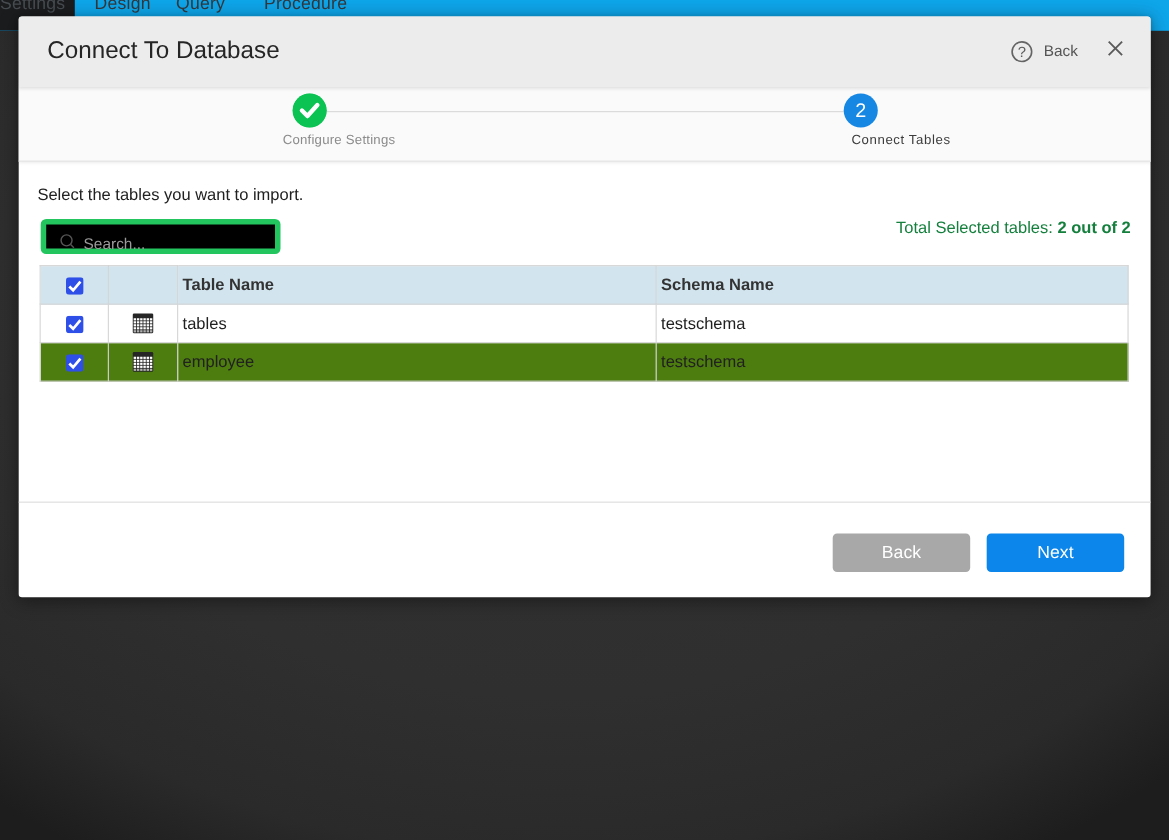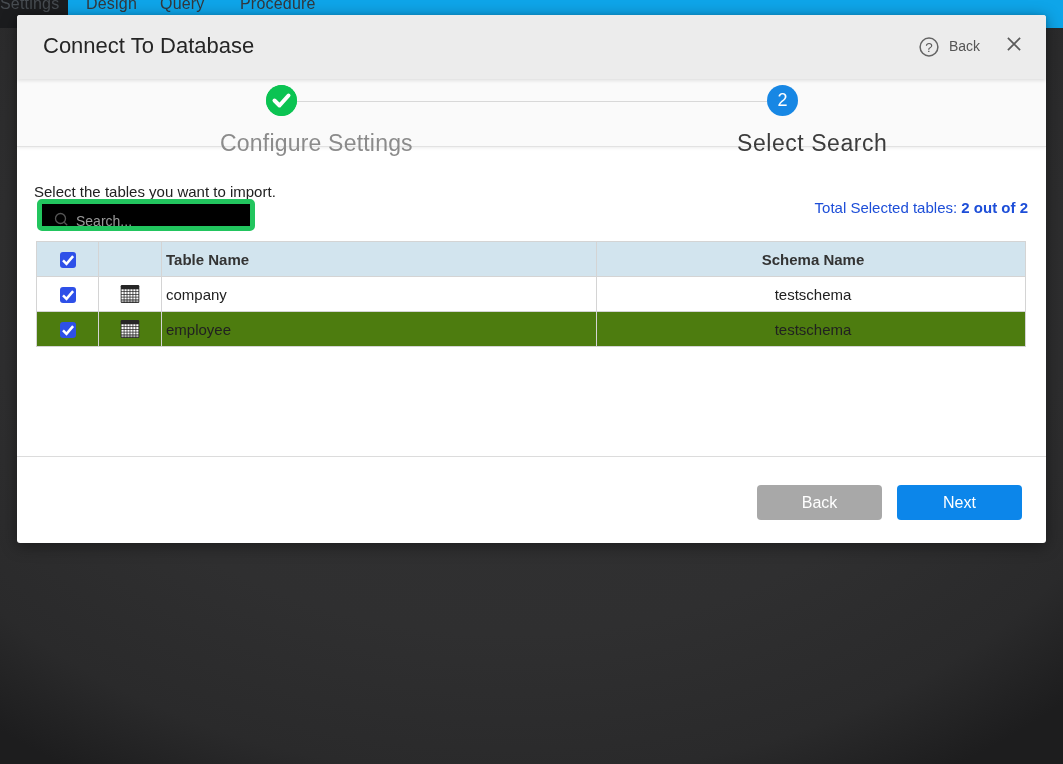--- a/index.html
+++ b/index.html
@@ -21,35 +21,35 @@
 .mhead { position:absolute; top:0; left:0; width:100%; height:64px; background:#ececec; border-radius:3px 3px 0 0; box-shadow:0 1px 4px rgba(0,0,0,.14); z-index:2; }
 .mtitle { position:absolute; left:26px; top:20px; font-size:22px; line-height:22px; color:#252525; }
 .help { position:absolute; right:107px; top:22px; }
 .helptxt { position:absolute; right:66px; top:23px; font-size:14px; color:#555; }
 .closex { position:absolute; right:25px; top:22px; }
 .stepper { position:absolute; top:64px; left:0; width:100%; height:68px; background:#fafafa; border-bottom:1px solid #e2e2e2; box-shadow:0 1px 3px rgba(0,0,0,.08); }
 .connector { position:absolute; left:280px; top:22px; width:470px; height:1px; background:#d8d8d8; }
 .circle { position:absolute; width:31px; height:31px; border-radius:50%; top:6px; }
 .c1 { left:249px; background:#0bc352; }
 .c2 { left:750px; background:#1787e4; color:#fff; font-size:18px; text-align:center; line-height:31px; }
-.steplabel { position:absolute; top:56px; font-size:23px; letter-spacing:.2px; line-height:17px; }
+.steplabel { position:absolute; top:40px; font-size:12px; letter-spacing:.2px; line-height:17px;margin-left:37px; }
 .sl1 { left:203px; color:#8b8b8b; }
 .sl2 { left:720px; color:#3c3c3c; letter-spacing:.55px; }
-.selecttxt { position:absolute; left:17px; top:169px; font-size:15px; line-height:15px; color:#212121; }
+.selecttxt { position:absolute; left:17px; top:155px; font-size:15px; line-height:15px; color:#212121; }
 .searchbox { position:absolute; left:20px; top:184px; width:218px; height:32px; border:5px solid #22c55e; border-radius:5px; background:#000000;text-align:center; }
 .searchbox svg { position:absolute; left:12px; top:8px; }
 .searchtxt { position:absolute; left:34px; top:10px; font-size:14px; line-height:14px; color:#9a9a9a; }
-.totaltxt { position:absolute; right:18px; top:185px; font-size:15px; line-height:15px; color:#1d4ed8; }
+.totaltxt { position:absolute; right:18px; top:185px; font-size:15px; line-height:15px; color:#15803d; }
 .tbl { position:absolute; left:19px; top:226px; width:990px; border-collapse:collapse; font-size:15px; color:#212121;padding-left:34px; }
 .tbl th, .tbl td { border:1px solid #d4d4d4; height:35px; padding:0; }
 .tbl th { background:#d2e4ee; text-align:left; font-size:15px; color:#333; }
 .tbl .cb { width:62px; text-align:center; }
 .tbl .ic { width:63px; text-align:center; }
 .tbl .tn { width:435px; padding-left:4px; }
-.tbl .sn { padding-left:4px;text-align:center; }
+.tbl .sn { padding-left:4px; }
 .tbl tr.r2 td { background:#4d7c0f; }
 .chk { display:inline-block; vertical-align:middle; }
 .ftr { position:absolute; left:0; bottom:0; width:100%; height:87px; border-top:1px solid #dcdcdc; }
 .btn { position:absolute; top:28px; width:125px; height:35px; border-radius:4px; color:#fff; font-size:16px; text-align:center; line-height:35px; }
 .back { left:740px; background:#a8a8a8; }
 .next { left:880px; background:#0c86ea; }
 </style>
 </head>
 <body>
 <div class="topbar">
@@ -72,21 +72,21 @@
       </svg>
   </div>
   <div class="stepper">
     <div class="connector"></div>
     <svg class="circle c1" width="31" height="31" viewBox="0 0 31 31">
       <circle cx="15.5" cy="15.5" r="15.5" fill="#0bc352"></circle>
       <path d="M8.5 15.5 L13.5 20.5 L22.5 10.5" fill="none" stroke="#fff" stroke-width="4" stroke-linecap="round" stroke-linejoin="round"></path>
     </svg>
     <div class="circle c2">2</div>
     <div class="steplabel sl1">Configure Settings</div>
-    <div class="steplabel sl2">Select Search</div>
+    <div class="steplabel sl2">Connect Tables</div>
   </div>
   <div class="selecttxt">Select the tables you want to import.</div>
   <div class="searchbox">
     <svg width="15" height="15" viewBox="0 0 15 15">
         <circle cx="6.5" cy="6.5" r="5" fill="none" stroke="#555" stroke-width="1.3"></circle>
         <path d="M10.2 10.2 L13.2 13.2" stroke="#555" stroke-width="1.3"></path>
       </svg>
     <span class="searchtxt">Search...</span>
   </div>
   <div class="totaltxt">Total Selected tables: <b>2 out of 2</b></div>
@@ -132,21 +132,21 @@
               <rect x="11.35" y="14.46" width="2.2" height="2.0" fill="#ffffff"></rect>
               <rect x="14.3" y="14.46" width="2.2" height="2.0" fill="#ffffff"></rect>
               <rect x="17.25" y="14.46" width="2.2" height="2.0" fill="#ffffff"></rect>
               <rect x="2.5" y="17.18" width="2.2" height="2.0" fill="#b0b0b0"></rect>
               <rect x="5.45" y="17.18" width="2.2" height="2.0" fill="#b0b0b0"></rect>
               <rect x="8.4" y="17.18" width="2.2" height="2.0" fill="#b0b0b0"></rect>
               <rect x="11.35" y="17.18" width="2.2" height="2.0" fill="#b0b0b0"></rect>
               <rect x="14.3" y="17.18" width="2.2" height="2.0" fill="#b0b0b0"></rect>
               <rect x="17.25" y="17.18" width="2.2" height="2.0" fill="#b0b0b0"></rect>
             </svg></td>
-      <td class="tn">company</td>
+      <td class="tn">tables</td>
       <td class="sn">testschema</td>
     </tr>
     <tr class="r2">
       <td class="cb"><svg class="chk" width="16" height="16" viewBox="0 0 16 16">
               <rect x="0" y="0" width="16" height="16" rx="3" fill="#2e50e8"></rect>
               <path d="M3 8.4 L6.5 11.9 L13.1 4.1" fill="none" stroke="#fff" stroke-width="2.5"></path>
             </svg></td>
       <td class="ic"><svg class="chk" width="22" height="22" viewBox="0 0 22 22">
               <rect x="1.7" y="2" width="18.6" height="18" rx="1.2" fill="#262626"></rect>
               <rect x="2.5" y="6.3" width="2.2" height="2.0" fill="#ffffff"></rect>

